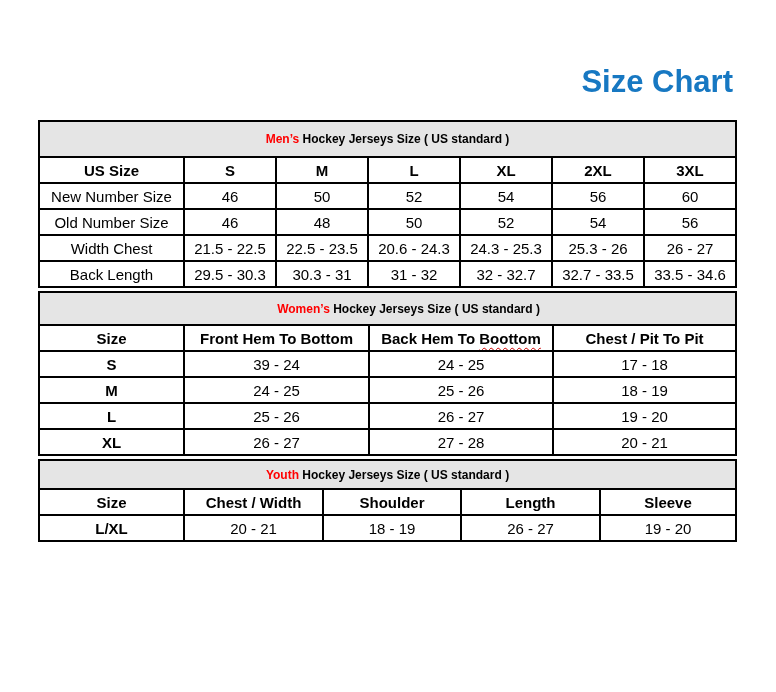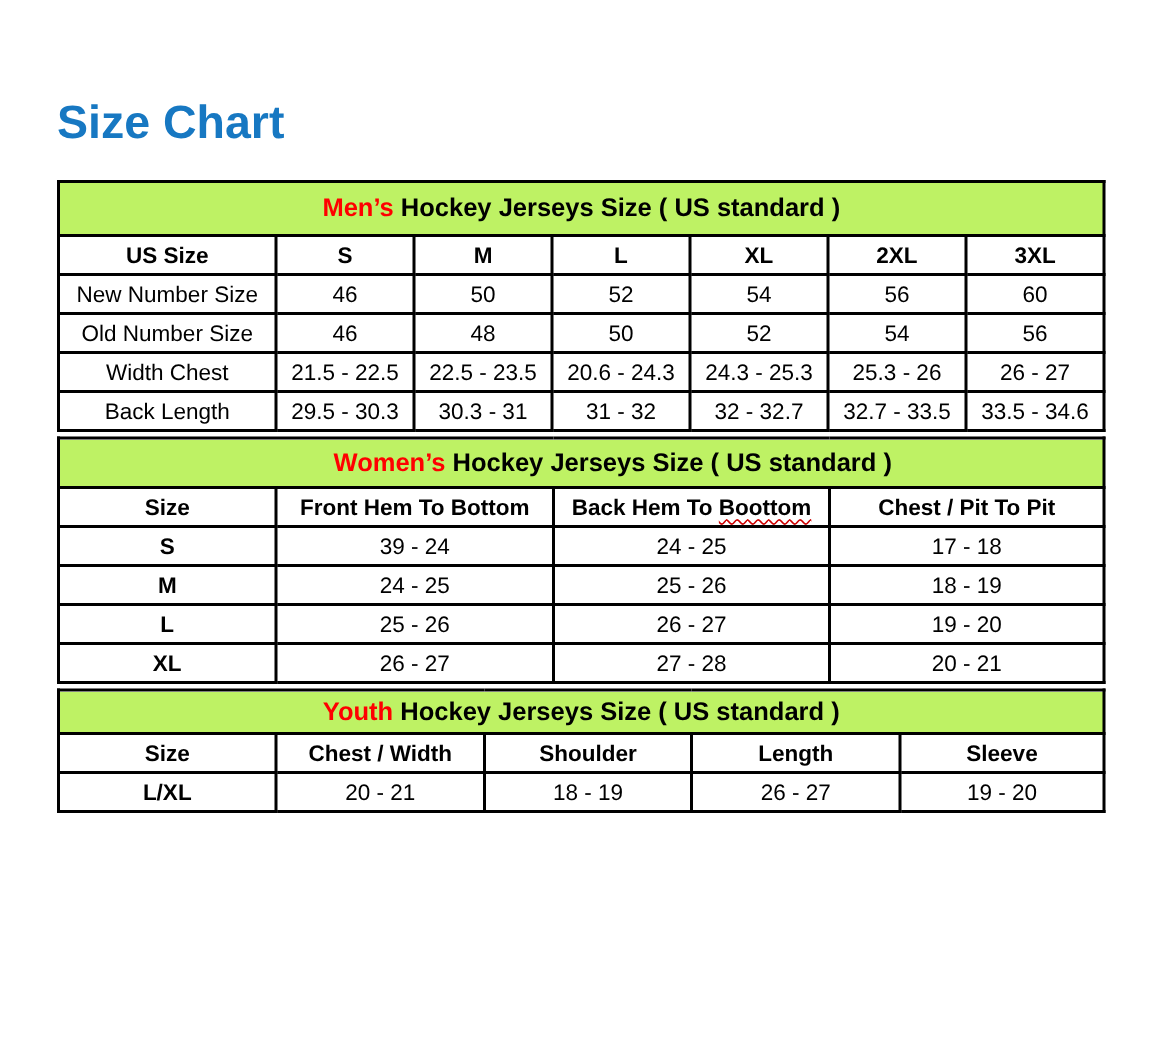--- a/index.html
+++ b/index.html
@@ -6,44 +6,44 @@
   body {
     width: 776px; height: 692px;
     background: #ffffff;
     font-family: "Liberation Sans", sans-serif;
     color: #000000;
     overflow: hidden;
   }
   .page-title {
     width: 695px;
     margin: 64px 0 20px 38px;
-    text-align: left;
+    text-align: right;
     font-size: 31px;
     font-weight: 700;
     color: #1778C2;
   }
   table.size-table {
     border-collapse: collapse;
     table-layout: fixed;
     margin: 0 0 3px 38px;
     width: 697px;
   }
   table.size-table th, table.size-table td {
     border: 2px solid #000000;
     text-align: center;
     vertical-align: middle;
     padding: 0 2px;
     font-size: 15px;
     overflow: hidden;
     white-space: nowrap;
   }
   tr.band-row th {
-    background: #bef264;
+    background: #e5e5e5;
     font-weight: 700;
-    font-size: 17px;
+    font-size: 12px;
     height: 34px;
   }
   tr.band-row.band-women th { height: 31px; padding-left: 44px; }
   tr.band-row.band-youth th { height: 27px; }
   .accent-red { color: #FF0000; }
   tr.cols-row th { font-weight: 700; height: 24px; text-align: center; }
   tr.data-row td { font-weight: 400; height: 24px; }
   tr.data-row td.lbl { font-weight: 400; }
   tr.data-row td.lbl-bold { font-weight: 700; }
   .squiggle {

